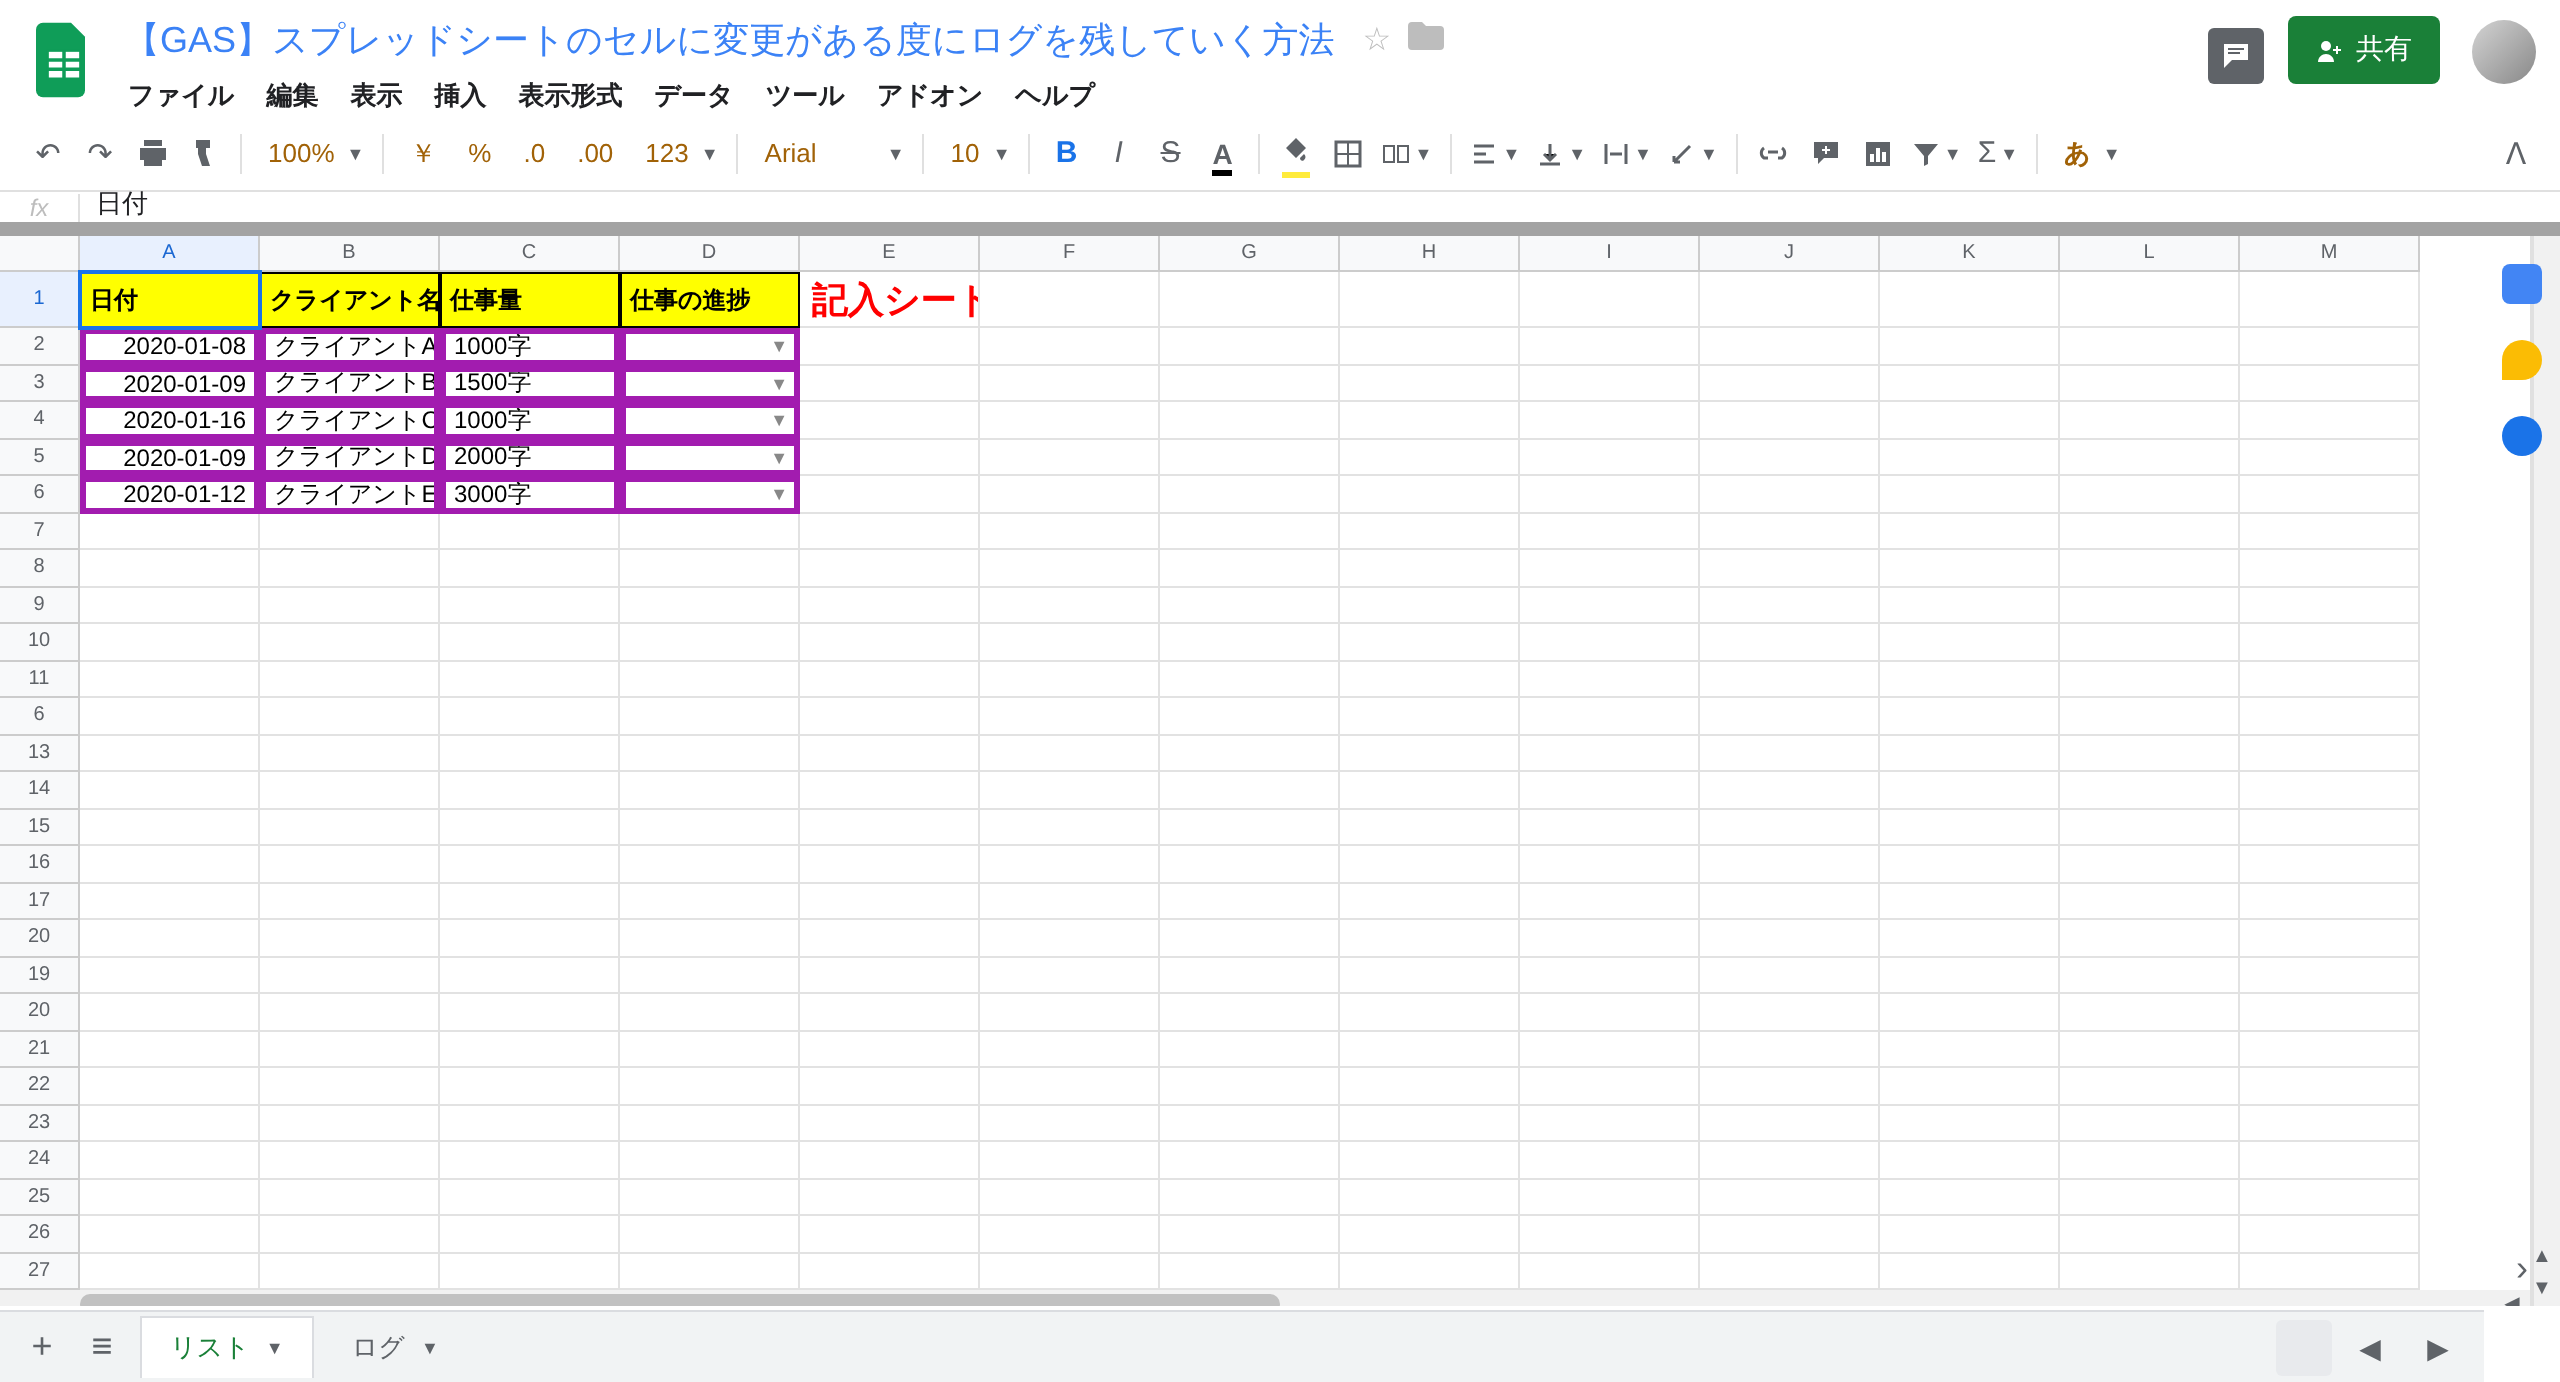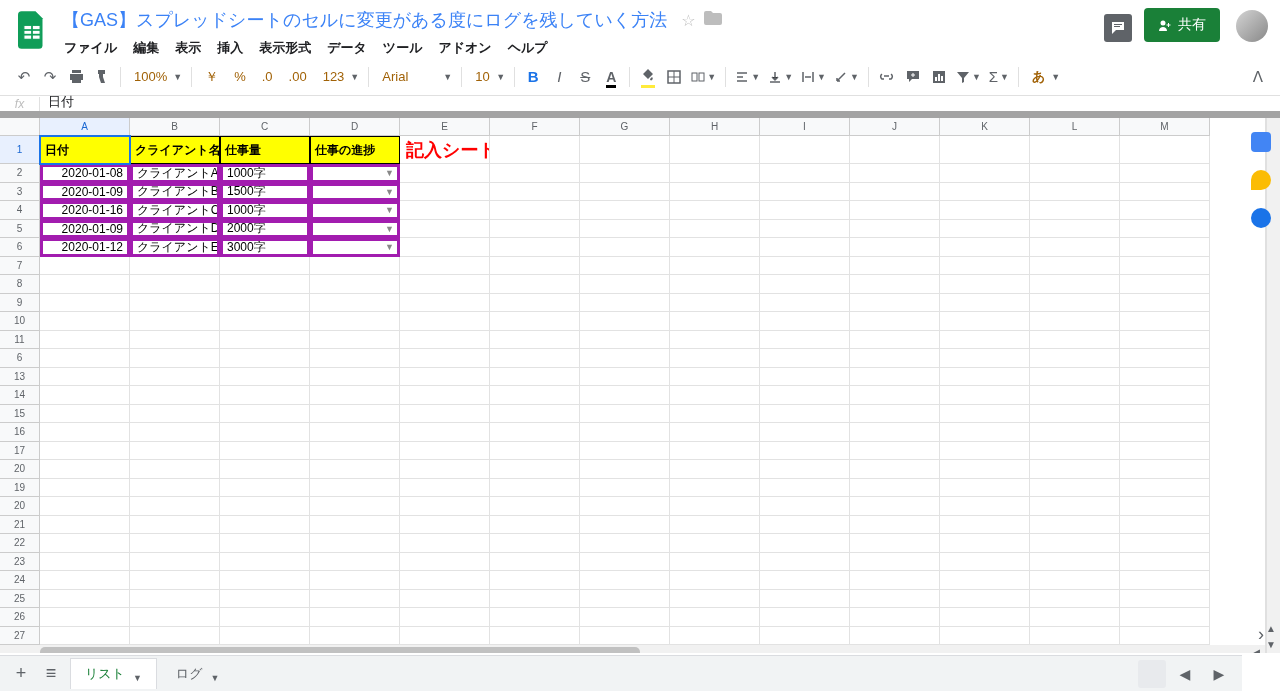--- a/index.html
+++ b/index.html
@@ -55,21 +55,21 @@
 .hscroll { height:14px; background:#f1f1f1; position:relative;}
 .hscroll-thumb{position:absolute;left:40px;top:2px;height:10px;width:600px;background:#c1c1c1;border-radius:5px;}
 .nav-btn{position:absolute;right:2px;width:14px;height:14px;display:flex;align-items:center;justify-content:center;font-size:10px;color:#5f6368;}
 
 .side-panel { position:absolute; right:0; top:0; width:38px; height:100%; display:flex; flex-direction:column; align-items:center; padding-top:14px; gap:18px;}
 .sp-icon{width:20px;height:20px;border-radius:4px;}
 .sp-expand{position:absolute;bottom:8px;font-size:18px;color:#5f6368;}
 
 .sheet-tabs { position:absolute; bottom:0; left:0; right:38px; height:36px; background:#f1f3f4; border-top:1px solid #dadce0; display:flex; align-items:center; padding-left:6px;}
 .st-btn{width:30px;height:30px;display:flex;align-items:center;justify-content:center;color:#5f6368;font-size:18px;cursor:pointer;}
-.sheet-tab{background:#fff;border:1px solid #dadce0;border-bottom:none;padding:6px 14px;font-size:13px;display:flex;align-items:flex-end;gap:6px;margin-left:4px;border-radius:0;}
+.sheet-tab{background:#fff;border:1px solid #dadce0;border-bottom:none;padding:6px 14px;font-size:13px;display:flex;align-items:center;gap:6px;margin-left:4px;border-radius:0;}
 .sheet-tab.active{color:#1a8038;}
 .sheet-tab.inactive{background:#f1f3f4;border-color:transparent;color:#5f6368;}
 .st-right{margin-left:auto;display:flex;align-items:center;gap:4px;padding-right:8px;}
 .explore-btn{width:28px;height:28px;background:#e8eaed;border-radius:3px;display:flex;align-items:center;justify-content:center;}
 </style>
 </head>
 <body>
 
 <div class="title-bar">
   <div class="sheets-logo">

